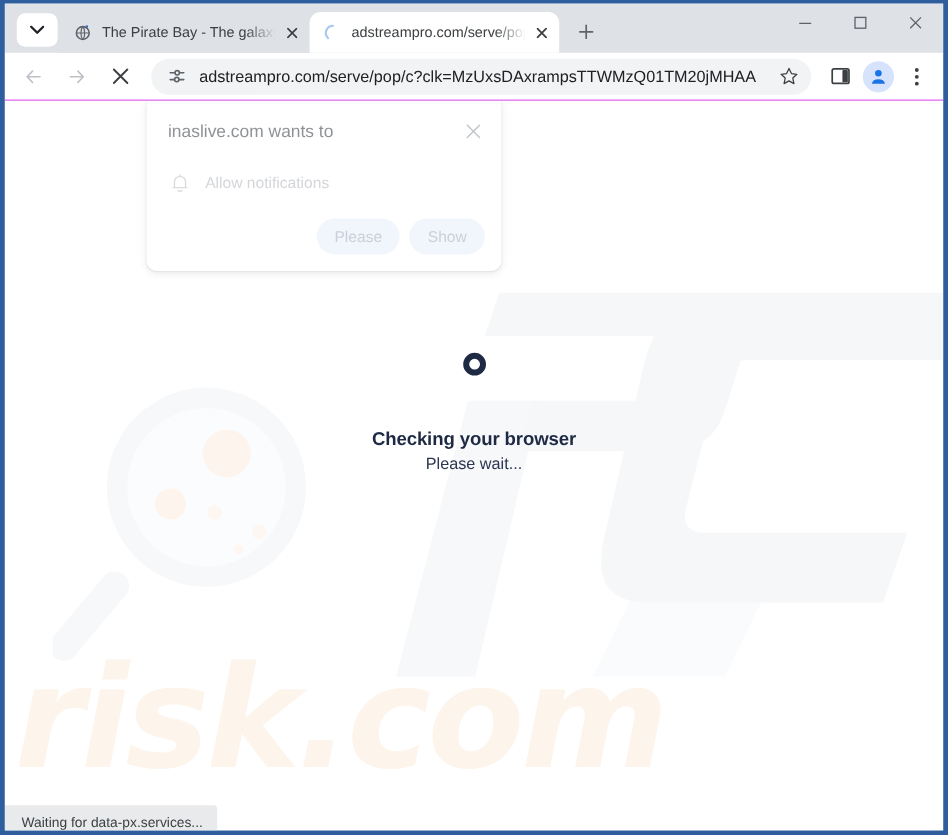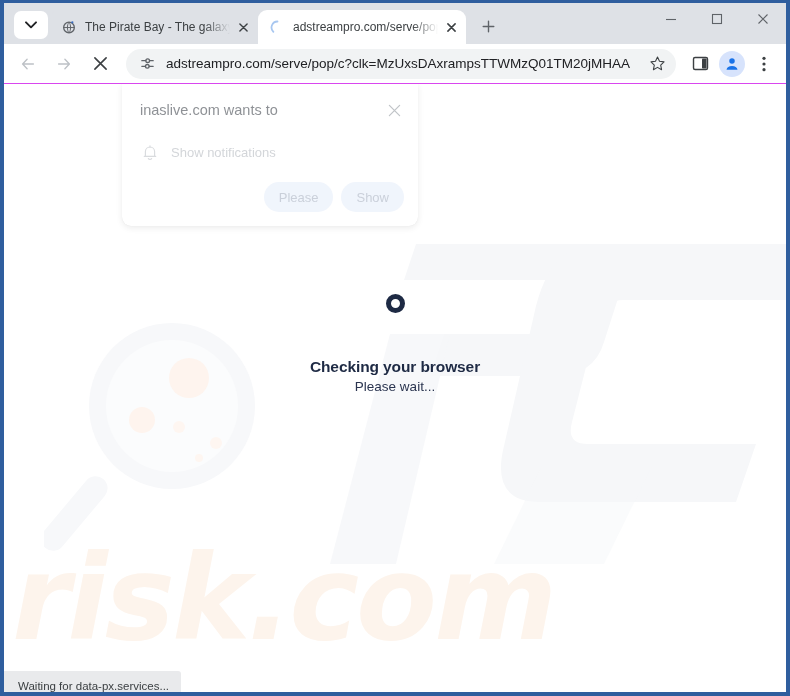--- a/index.html
+++ b/index.html
@@ -224,21 +224,21 @@
     left: 118px; top: 0px;
     width: 296px;
     background: #ffffff;
     border-radius: 0 0 9px 9px;
     box-shadow: 0 2px 7px rgba(0,0,0,0.13), 0 0 1px rgba(0,0,0,0.15);
     padding: 16px 14px 14px 18px;
     opacity: 0.62;
   }
   #perm-header {
     display: flex;
-    align-items: flex-end;
+    align-items: center;
   }
   #perm-title {
     flex: 1;
     font-size: 14.5px;
     color: #4a4f56;
     line-height: 20px;
   }
   #perm-close {
     width: 20px; height: 20px;
     flex: none;
@@ -465,21 +465,21 @@
             </svg>
           </div>
         </div>
 
         <div id="perm-row">
           <span id="perm-bell">
             <svg width="16" height="17" viewBox="0 0 16 17">
               <path d="M8 1.8 V3.2 M3.4 12.4 V7.6 a4.6 4.6 0 0 1 9.2 0 V12.4 M2.3 12.4 H13.7 M6.4 14.6 a1.8 1.5 0 0 0 3.2 0" fill="none" stroke="#c2c6cb" stroke-width="1.15" stroke-linecap="round" stroke-linejoin="round"></path>
             </svg>
           </span>
-          <span id="perm-row-label">Show notifications</span>
+          <span id="perm-row-label">Allow notifications</span>
         </div>
 
         <div id="perm-actions">
           <div class="perm-btn">Please</div>
           <div class="perm-btn">Show</div>
         </div>
       </div>
 
       <div id="status-bubble">
         <span id="status-text">Waiting for data-px.services...</span>

